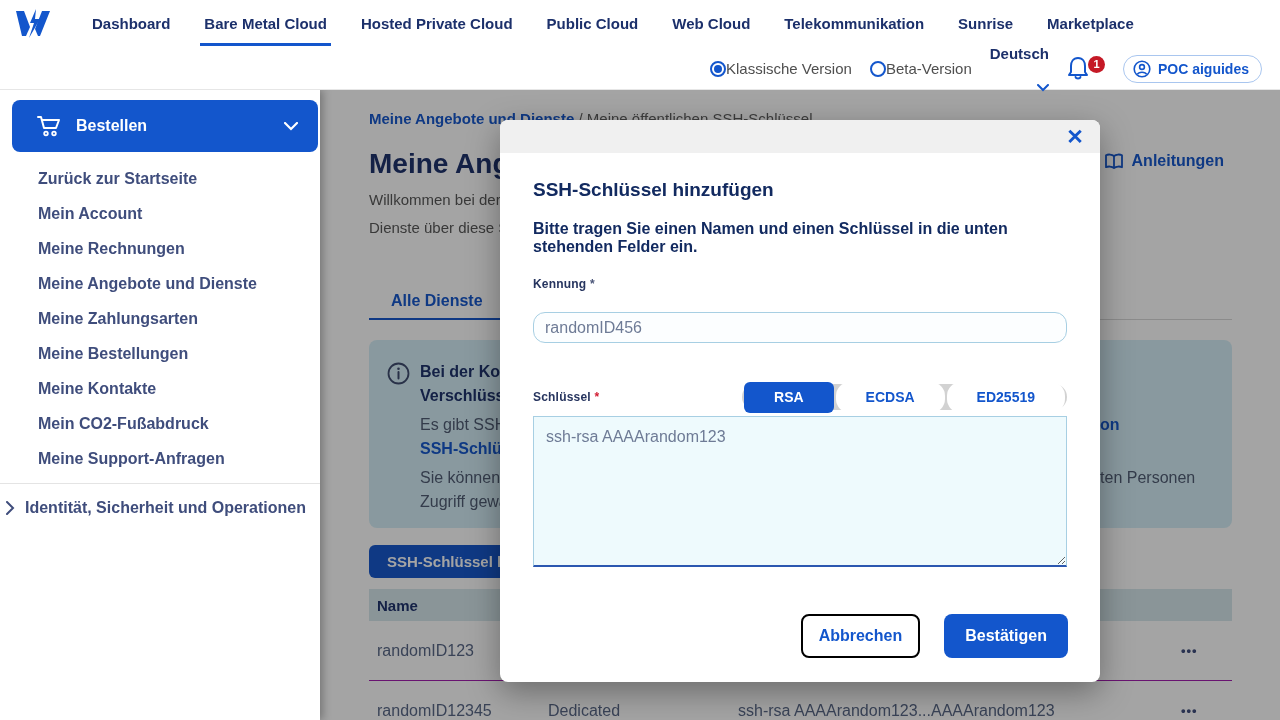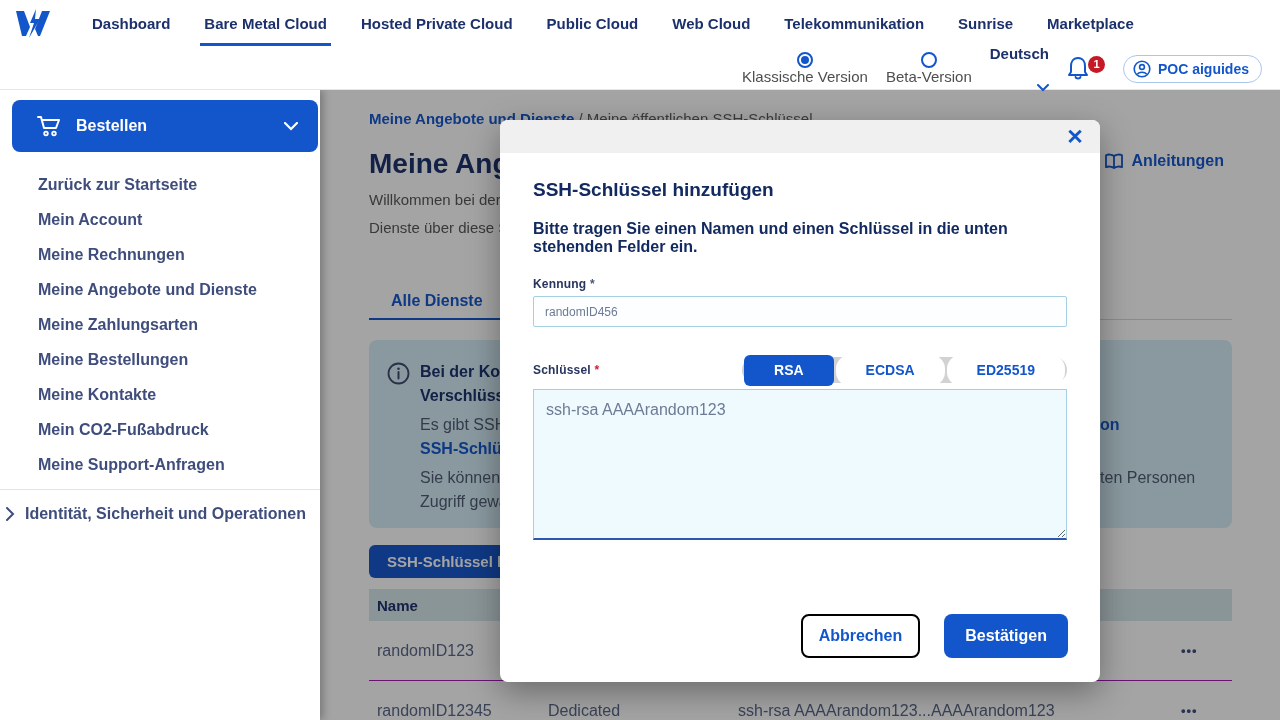--- a/index.html
+++ b/index.html
@@ -17,21 +17,21 @@
   .nav-row { position:absolute; left:88px; top:0; height:47px; display:flex; align-items:center; gap:26px; }
   .nav-item {
     display:inline-block; font-size:15px; font-weight:bold; color:#1c306b;
     padding:13px 4px 11px; border-bottom:3px solid transparent; cursor:pointer; text-decoration:none;
   }
   .nav-item.active { border-bottom-color:#1356cc; }
   .util-row {
     position:absolute; right:18px; top:47px; height:43px;
     display:flex; align-items:center; gap:18px;
   }
-  .radio { display:flex; align-items:center; cursor:pointer;flex-direction:column; }
+  .radio { display:flex; align-items:center; cursor:pointer; }
   .rb {
     width:16px; height:16px; border:2px solid #1356cc; border-radius:50%;
     display:inline-block; position:relative; background:#fff;
   }
   .rb.checked::after {
     content:""; position:absolute; left:2px; top:2px; width:8px; height:8px;
     border-radius:50%; background:#1356cc;
   }
   .radio-label { font-size:15px; color:#4f4f4f; }
   .lang { display:flex; align-items:flex-end; gap:22px; cursor:pointer;flex-direction:column; }
@@ -51,21 +51,21 @@
     position:absolute; left:0; top:90px; width:320px; height:630px; background:#fff; z-index:38;
     box-shadow:3px 0 8px rgba(0,0,0,0.28);
   }
   .order-btn {
     position:absolute; left:12px; top:10px; width:306px; height:52px;
     background:#1356cc; border:none; border-radius:8px; cursor:pointer;
     display:flex; align-items:center; padding:0 20px 0 24px; gap:14px;
   }
   .order-label { color:#fff; font-size:16px; font-weight:bold; font-family:"Liberation Sans",sans-serif; }
   .order-btn .spacer { flex:1; }
-  .side-items { position:absolute; left:0; top:77px; width:320px; }
+  .side-items { position:absolute; left:0; top:71px; width:320px; }
   .side-item {
     padding:9px 10px 9px 38px; font-size:16px; font-weight:bold; color:#3f4d7c;
     cursor:pointer; line-height:17px;
   }
   .side-divider { border-top:1px solid #e4e4e4; margin:7px 0 6px; }
   .side-expand {
     display:flex; align-items:center; gap:10px; padding:9px 10px 9px 6px;
     font-size:16px; font-weight:bold; color:#3f4d7c; cursor:pointer;
   }
   
@@ -118,26 +118,26 @@
     position:absolute; left:500px; top:120px; width:600px; height:562px;
     background:#fff; border-radius:8px; z-index:50; box-shadow:0 10px 32px rgba(0,0,0,0.35);
   }
   .modal-head { height:33px; background:#f0f0f0; border-radius:8px 8px 0 0; position:relative; }
   .close-btn {
     position:absolute; right:10px; top:2px; width:30px; height:30px; background:none; border:none;
     color:#1356cc; font-size:21px; font-weight:bold; cursor:pointer; line-height:30px;
   }
   .m-title { margin:26px 33px 0; font-size:19px; font-weight:bold; color:#122a60; }
   .m-desc { margin:19px 33px 0; width:515px; font-size:16px; font-weight:bold; color:#122a60; line-height:18px; }
-  .f-label { margin:21px 33px 0; font-size:12px; font-weight:bold; color:#27355f; letter-spacing:0.2px; }
+  .f-label { margin:21px 33px 16px; font-size:12px; font-weight:bold; color:#27355f; letter-spacing:0.2px; }
   .req { color:#4a5578; }
   .req.red { color:#d21c32; }
   .f-input {
-    margin:5px 33px 0; width:534px; height:31px; border:1px solid #a7cfe3; border-radius:2px;
-    padding:0 11px; font-size:12px; color:#6e7b96; background:#fcfeff;
+    margin:5px 33px 11px; width:534px; height:31px; border:1px solid #a7cfe3; border-radius:12px;
+    padding:0 11px; font-size:16px; color:#6e7b96; background:#fcfeff;
     font-family:"Liberation Sans",sans-serif; outline:none;
   }
   .f-row2 { margin:30px 33px 0; display:flex; align-items:center; justify-content:space-between; }
   .segmented { display:flex; background:#d2d2d2; border-radius:13px; height:26px; padding:0 2px; align-items:center; }
   .seg {
     height:31px; line-height:26px; padding:0 30px; font-size:14px; font-weight:bold;
     color:#1356cc; background:#fff; border:none; border-radius:14px; cursor:pointer;
     font-family:"Liberation Sans",sans-serif;
   }
   .seg + .seg { margin-left:2px; }

